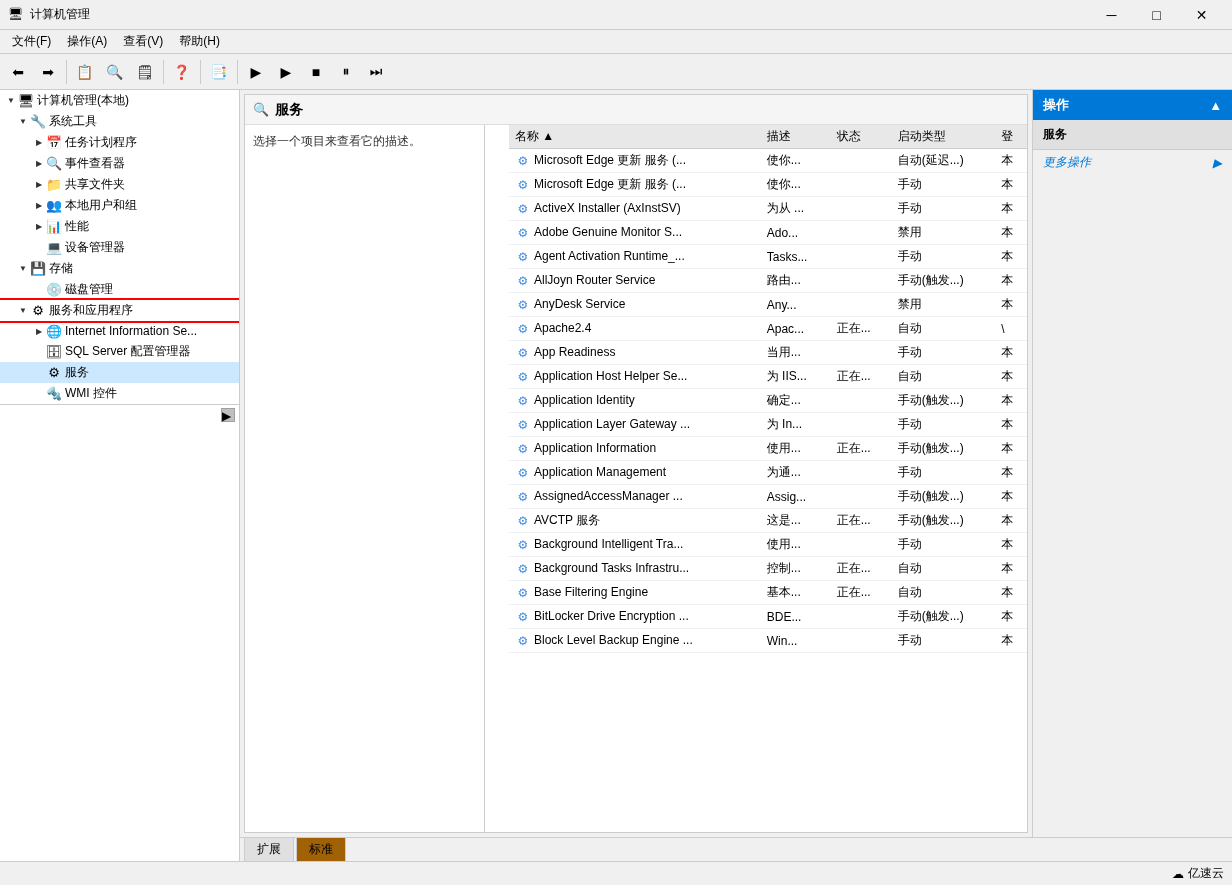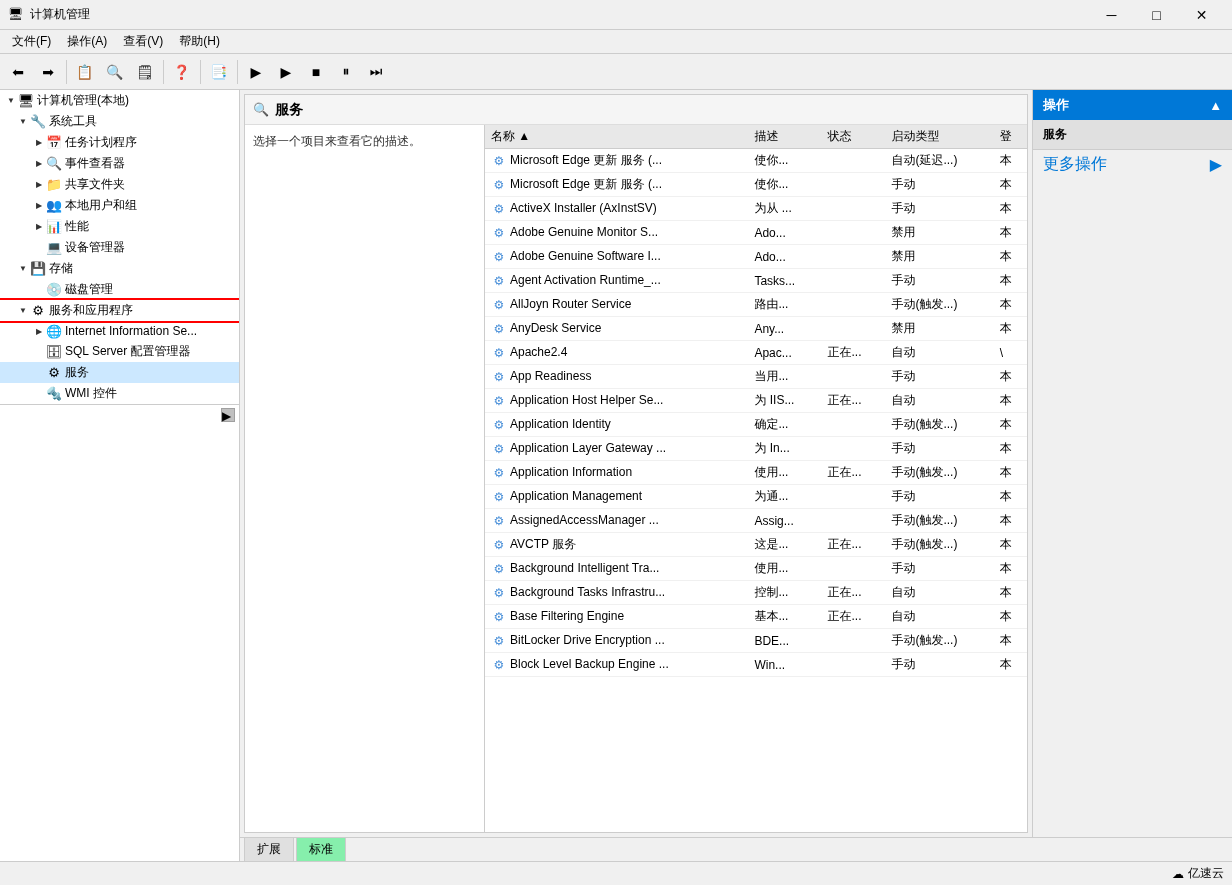--- a/index.html
+++ b/index.html
@@ -39,37 +39,37 @@
     .services-container { flex: 1; display: flex; background: #fff; border: 1px solid #ccc; margin: 4px; overflow: hidden; }
     .services-left { width: 240px; border-right: 1px solid #ccc; padding: 8px; font-size: 12px; color: #333; flex-shrink: 0; }
     .services-right { flex: 1; display: flex; flex-direction: column; overflow: hidden; }
 
     
     .services-header-bar { height: 30px; display: flex; align-items: center; padding: 0 8px; background: #f5f5f5; border-bottom: 1px solid #ddd; }
     .services-search-icon { margin-right: 6px; font-size: 13px; color: #666; }
     .services-title { font-size: 14px; font-weight: bold; }
 
     
-    .table-container { flex: 1; overflow-y: auto; }
+    .table-container { flex: 1; overflow-y: auto; margin-left: 24px; }
     table { width: 100%; border-collapse: collapse; }
     thead th { background: #e8e8e8; border-bottom: 1px solid #ccc; padding: 3px 6px; text-align: left; font-size: 12px; font-weight: normal; position: sticky; top: 0; white-space: nowrap; cursor: pointer; }
     tbody tr { height: 24px; }
     tbody td { padding: 2px 6px; font-size: 12px; white-space: nowrap; border-bottom: 1px solid #f0f0f0; }
     .service-icon { width: 16px; height: 16px; display: inline-flex; align-items: center; justify-content: center; margin-right: 3px; vertical-align: middle; }
 
     
     .actions-panel { width: 200px; background: #f0f0f0; border-left: 1px solid #ccc; flex-shrink: 0; }
     .actions-header { background: #0078d7; color: white; padding: 6px 10px; font-size: 13px; font-weight: bold; display: flex; justify-content: space-between; align-items: center; }
     .actions-subheader { padding: 6px 10px; font-size: 12px; font-weight: bold; background: #e0e0e0; border-bottom: 1px solid #ccc; }
-    .actions-item { padding: 4px 10px; font-size: 16px; color: #0078d7; cursor: pointer; display: flex; align-items: center; justify-content: space-between; }
+    .actions-item { padding: 4px 10px; font-size: 12px; color: #0078d7; cursor: pointer; display: flex; align-items: center; justify-content: space-between; font-style: italic; }
 
     
     .bottom-tabs { height: 24px; display: flex; align-items: flex-end; padding: 0 4px; border-top: 1px solid #ccc; background: #f0f0f0; }
     .tab { padding: 3px 12px; font-size: 12px; cursor: pointer; border: 1px solid #ccc; background: #e0e0e0; margin-right: 2px; border-bottom: none; }
-    .tab.active { background: #86efac; }
+    .tab.active { background: #a16207; }
 
     
     .status-bar { height: 24px; background: #f0f0f0; border-top: 1px solid #ccc; display: flex; align-items: center; padding: 0 8px; font-size: 12px; }
 
     
     ::-webkit-scrollbar { width: 14px; height: 14px; }
     ::-webkit-scrollbar-track { background: #f0f0f0; }
     ::-webkit-scrollbar-thumb { background: #c0c0c0; border: 1px solid #a0a0a0; }
     .panel-wrapper { display: flex; flex: 1; overflow: hidden; }
   </style>
@@ -248,27 +248,20 @@
                         <td>本</td>
                       </tr>
                       <tr>
                         <td><span class="service-icon" style="font-size: 12px; color: rgb(74, 144, 217);">⚙</span>Adobe Genuine Monitor S...</td>
                         <td>Ado...</td>
                         <td></td>
                         <td>禁用</td>
                         <td>本</td>
                       </tr>
                       <tr>
-                        <td><span class="service-icon" style="font-size: 12px; color: rgb(74, 144, 217);">⚙</span>Adobe Genuine Software I...</td>
-                        <td>Ado...</td>
-                        <td></td>
-                        <td>禁用</td>
-                        <td>本</td>
-                      </tr>
-                      <tr>
                         <td><span class="service-icon" style="font-size: 12px; color: rgb(74, 144, 217);">⚙</span>Agent Activation Runtime_...</td>
                         <td>Tasks...</td>
                         <td></td>
                         <td>手动</td>
                         <td>本</td>
                       </tr>
                       <tr>
                         <td><span class="service-icon" style="font-size: 12px; color: rgb(74, 144, 217);">⚙</span>AllJoyn Router Service</td>
                         <td>路由...</td>
                         <td></td>

